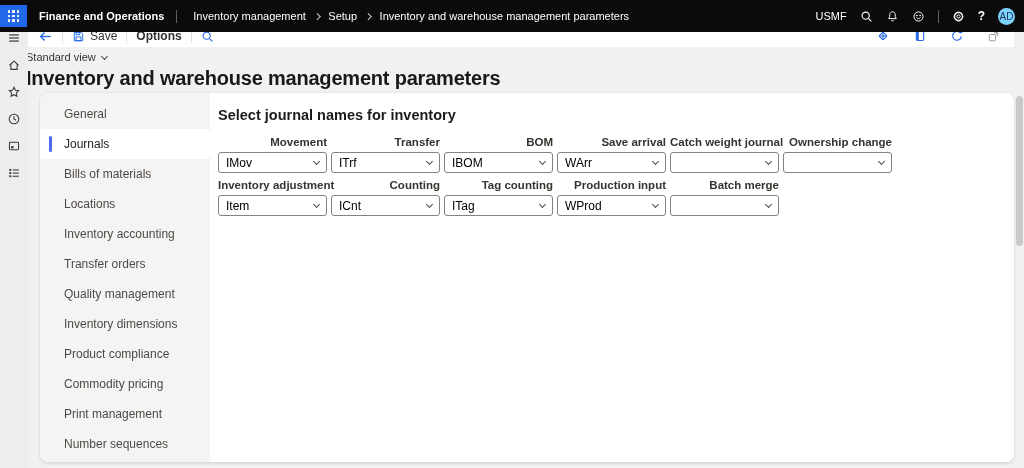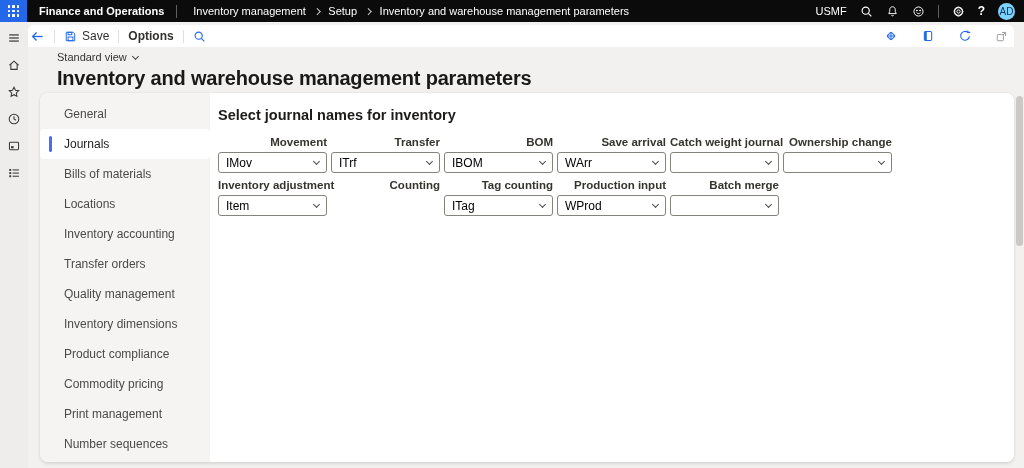--- a/index.html
+++ b/index.html
@@ -8,21 +8,21 @@
     font-family:"Liberation Sans","DejaVu Sans",sans-serif;
     background:#f2f1ef;
     position:relative;
     overflow:hidden;
     color:#252423;
   }
   svg { display:block; }
 
   
   .topbar {
-    position:absolute; top:0; left:0; right:0; height:22px;
+    position:absolute; top:0; left:0; right:0; height:32px;
     background:#0b0b0b; color:#fff;
     display:flex; align-items:center; z-index:5;
   }
   .waffle {
     width:27px; height:22px; background:#2368e8;
     display:flex; align-items:center; justify-content:center; cursor:pointer;
   }
   .waffle-grid { display:grid; grid-template-columns:repeat(3,2.6px); grid-template-rows:repeat(3,2.6px); gap:2px; }
   .waffle-grid i { background:#fff; border-radius:0.6px; }
   .brand { font-size:11px; font-weight:700; padding:0 12px; white-space:nowrap; cursor:pointer; }
@@ -47,32 +47,32 @@
     background:#efedeb; z-index:4;
     display:flex; flex-direction:column; align-items:center;
     padding-top:9px; gap:13px; color:#3b3a39;
   }
   .rail .tico { color:#3b3a39; }
 
   
   .toolbar {
     position:absolute; top:25px; left:28px; right:10px; height:22px;
     background:#fff; border-radius:6px 6px 0 0;
-    display:flex; align-items:center; padding:0 2px; z-index:3;
+    display:flex; align-items:center; padding:0 10px; z-index:3;
   }
   .toolbar .sep { width:1px; height:13px; background:#e1dfdd; margin:0 9px; }
   .tb-ico { color:#2368e8; cursor:pointer; display:flex; align-items:center; }
   .tb-group { display:flex; align-items:center; gap:5px; cursor:pointer; }
   .tb-label { font-size:12px; color:#323130; }
   .tb-label.bold { font-weight:700; }
   .tb-right { margin-left:auto; display:flex; align-items:center; gap:23px; padding-right:4px; }
   .tb-ico.gray { color:#9d9b99; }
 
   
-  .pagehead { position:absolute; top:51px; left:57px; z-index:2;text-align:right; }
+  .pagehead { position:absolute; top:51px; left:26px; z-index:2;text-align:right; }
   .viewsel { display:flex; align-items:center; gap:6px; font-size:11px; color:#333; cursor:pointer; }
   .chev-d { width:5px; height:5px; border-right:1.3px solid #444; border-bottom:1.3px solid #444; transform:rotate(45deg); margin-top:-2px; }
   .page-title { margin-top:4px; font-size:20px; font-weight:700; color:#191918; letter-spacing:-0.2px; white-space:nowrap; }
 
   
   .card {
     position:absolute; left:40px; top:93px; right:10px; bottom:6px;
     background:#fff; border-radius:8px; overflow:hidden;
     box-shadow:0 1.2px 3.6px rgba(0,0,0,.10), 0 0 2px rgba(0,0,0,.07);
     display:flex; z-index:2;
@@ -343,20 +343,24 @@
     <div class="frow second">
       <div class="field">
         <div class="field-label">Inventory adjustment</div>
         <div class="combo">
           <span class="combo-value">Item</span>
           <span class="chev-d"></span>
         </div>
       </div>
       <div class="field">
         <div class="field-label">Counting</div>
+        <div class="combo">
+          <span class="combo-value">ICnt</span>
+          <span class="chev-d"></span>
+        </div>
       </div>
       <div class="field">
         <div class="field-label">Tag counting</div>
         <div class="combo">
           <span class="combo-value">ITag</span>
           <span class="chev-d"></span>
         </div>
       </div>
       <div class="field">
         <div class="field-label">Production input</div>

